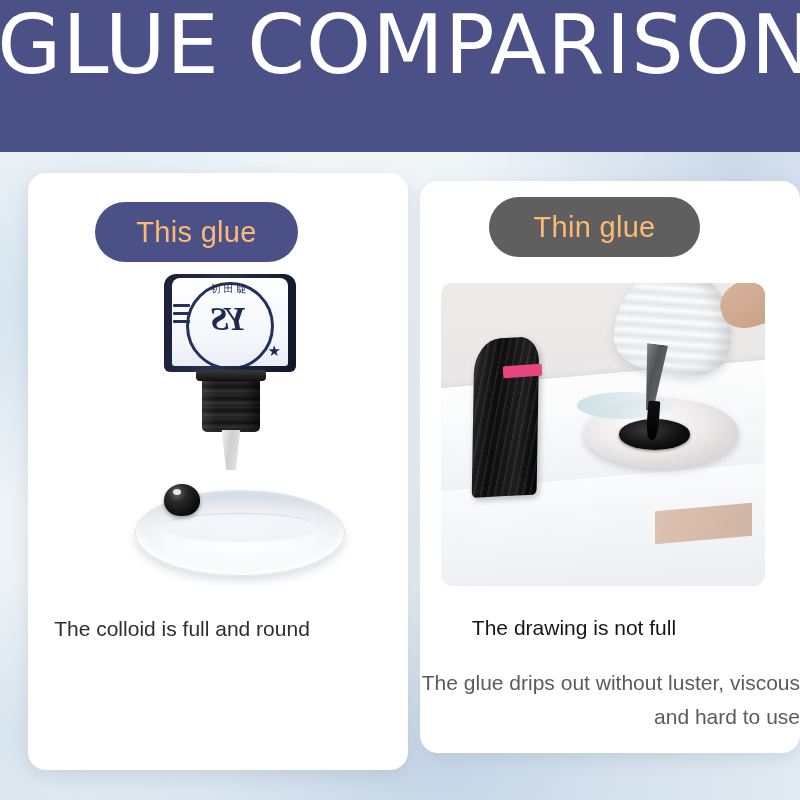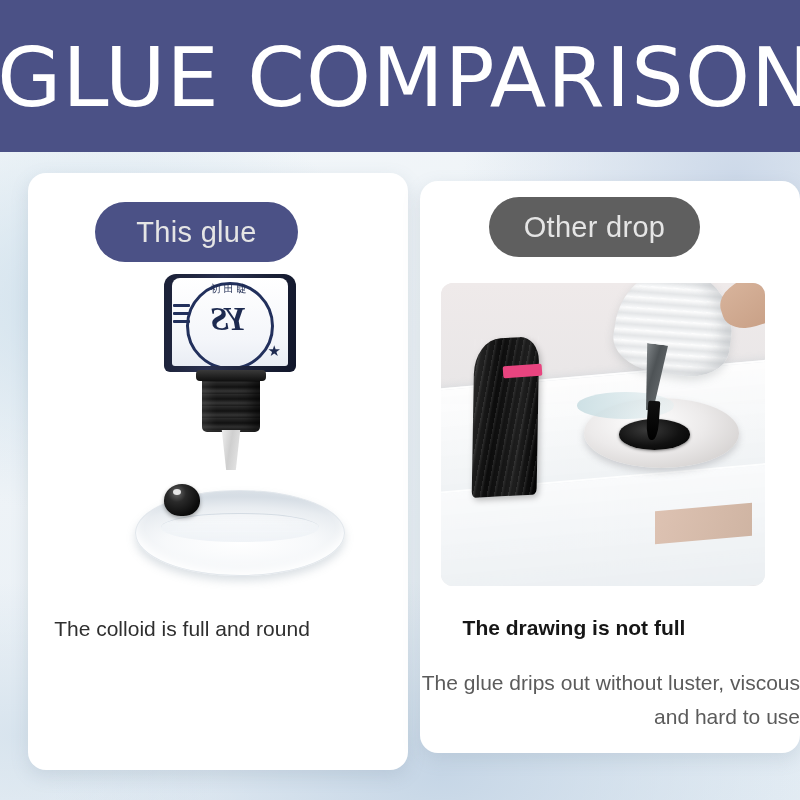--- a/index.html
+++ b/index.html
@@ -19,21 +19,21 @@
       radial-gradient(ellipse 380px 320px at 92% 22%, #cdd9e9 0%, rgba(205,217,233,0) 72%),
       radial-gradient(ellipse 520px 260px at 55% 97%, #c6d6e6 0%, rgba(198,214,230,0) 75%),
       radial-gradient(ellipse 300px 220px at 2% 92%, #d8e4ee 0%, rgba(216,228,238,0) 70%),
       linear-gradient(160deg,#f4f8fa 0%,#eef3f7 45%,#e4edf4 100%);
   }
 
   
   #header {
     position:absolute; left:0; top:0; width:800px; height:152px;
     background:#4b5186;
-    display:flex; align-items:center; justify-content:center;
+    display:flex; align-items:flex-start; justify-content:center;
     overflow:hidden;
     padding-left:12px;
   }
   #header-title {
     color:#ffffff;
     font-family:"Liberation Sans Narrow","DejaVu Sans Condensed","Liberation Sans",sans-serif;
     font-size:82px;
     font-weight:400;
     letter-spacing:1px;
     line-height:1;
@@ -52,21 +52,21 @@
   }
   #card-left  { left:28px;  top:173px; width:380px; height:597px; }
   #card-right { left:420px; top:181px; width:380px; height:572px; }
 
   
   .badge {
     position:absolute;
     height:60px;
     border-radius:30px;
     display:flex; align-items:center; justify-content:center;
-    color:#e5e5e5;
+    color:#fdba74;
     font-size:29px;
     letter-spacing:0.3px;
   }
   #badge-this  { background:#4b5186; left:95px;  top:202px; width:203px; }
   #badge-other { background:#5f5f5f; left:489px; top:197px; width:211px; }
 
   
   #left-visual { position:absolute; left:28px; top:262px; width:316px; height:325px;padding-left:40px; }
 
   
@@ -246,21 +246,21 @@
     background:linear-gradient(100deg,#d9b9a6,#c9a994);
     transform:skewY(-5deg);
     opacity:0.85;
   }
 
   
   .cap-head {
     position:absolute; text-align:center; width:308px;
     font-size:21px; color:#2f2f2f; line-height:1.2;
   }
-  .cap-head.bold { font-weight:700; color:#161616;text-align:center; }
+  .cap-head.bold { font-weight:400; color:#161616;text-align:center; }
   .cap-sub {
     position:absolute; text-align:center; width:380px;
     font-size:21px; color:#5b5b5b; line-height:1.62;
   }
   #cap-left-head  { left:28px;  top:616px; }
   #cap-left-sub   { left:28px;  top:667px; }
   #cap-right-head { left:420px; top:615px; }
   #cap-right-sub  { left:420px; top:666px;text-align:right; }
 </style>
 </head>
@@ -295,21 +295,21 @@
     <div class="bottle-tip"></div>
     <div class="dish"></div>
     <div class="glue-drop"></div>
   </div>
 
   <div id="cap-left-head" class="cap-head">The colloid is full and round</div>
 
   <div id="card-right" class="card"></div>
 
   <div id="badge-other" class="badge">
-    <span>Other drop</span>
+    <span>Thin glue</span>
   </div>
 
   <div id="photo">
     <div class="ph-wall"></div>
     <div class="ph-tile"></div>
     <div class="ph-tile2"></div>
     <div class="ph-lash"></div>
     <div class="ph-lash-pink"></div>
     <div class="ph-stone"></div>
     <div class="ph-stone-blue"></div>

